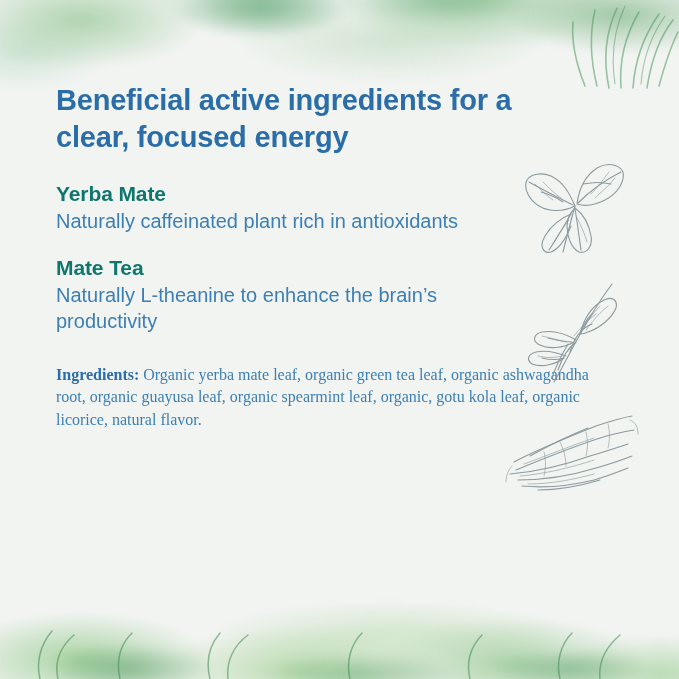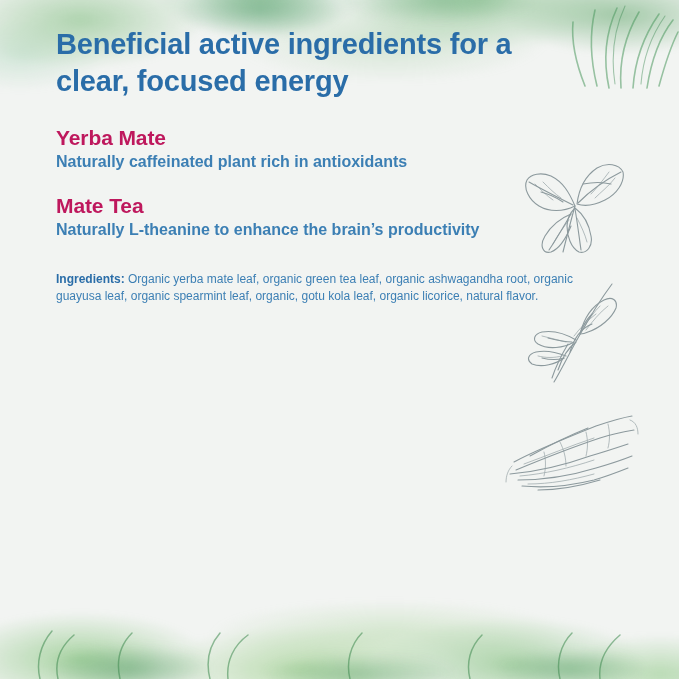--- a/index.html
+++ b/index.html
@@ -87,56 +87,57 @@
     right: 0;
     width: 320px;
     height: 90px;
     pointer-events: none;
     opacity: 0.75;
   }
 
   
   .content {
     position: relative;
-    padding: 26px 44px 0 56px;
+    padding: 82px 44px 0 56px;
     z-index: 3;
   }
   h1 {
     margin: 0 0 26px 0;
     font-size: 29px;
     line-height: 1.27;
     font-weight: bold;
     color: #2a6da8;
     letter-spacing: -0.2px;
     max-width: 500px;
   }
   .item {
     position: relative;
     margin-bottom: 22px;
     max-width: 455px;
   }
   .item-title {
     font-size: 21px;
     font-weight: bold;
-    color: #be185d;
+    color: #0f766e;
     margin-bottom: 2px;
     letter-spacing: -0.1px;
   }
   .item-desc {
-    font-size: 16px;
+    font-size: 20px;
     line-height: 1.30;
     color: #3c7fb4;
-    font-weight: 700;
+    font-weight: 400;
   }
   .ingredients {
     margin-top: 30px;
     max-width: 540px;
-    font-size: 12px;
+    font-size: 16px;
     line-height: 1.42;
     color: #3c7fb4;
+    font-family: Liberation Serif, serif;
   }
   .ingredients b {
     color: #2a6da8;
     font-weight: bold;
   }
 
   
   .sketch {
     position: absolute;
     z-index: 4;

